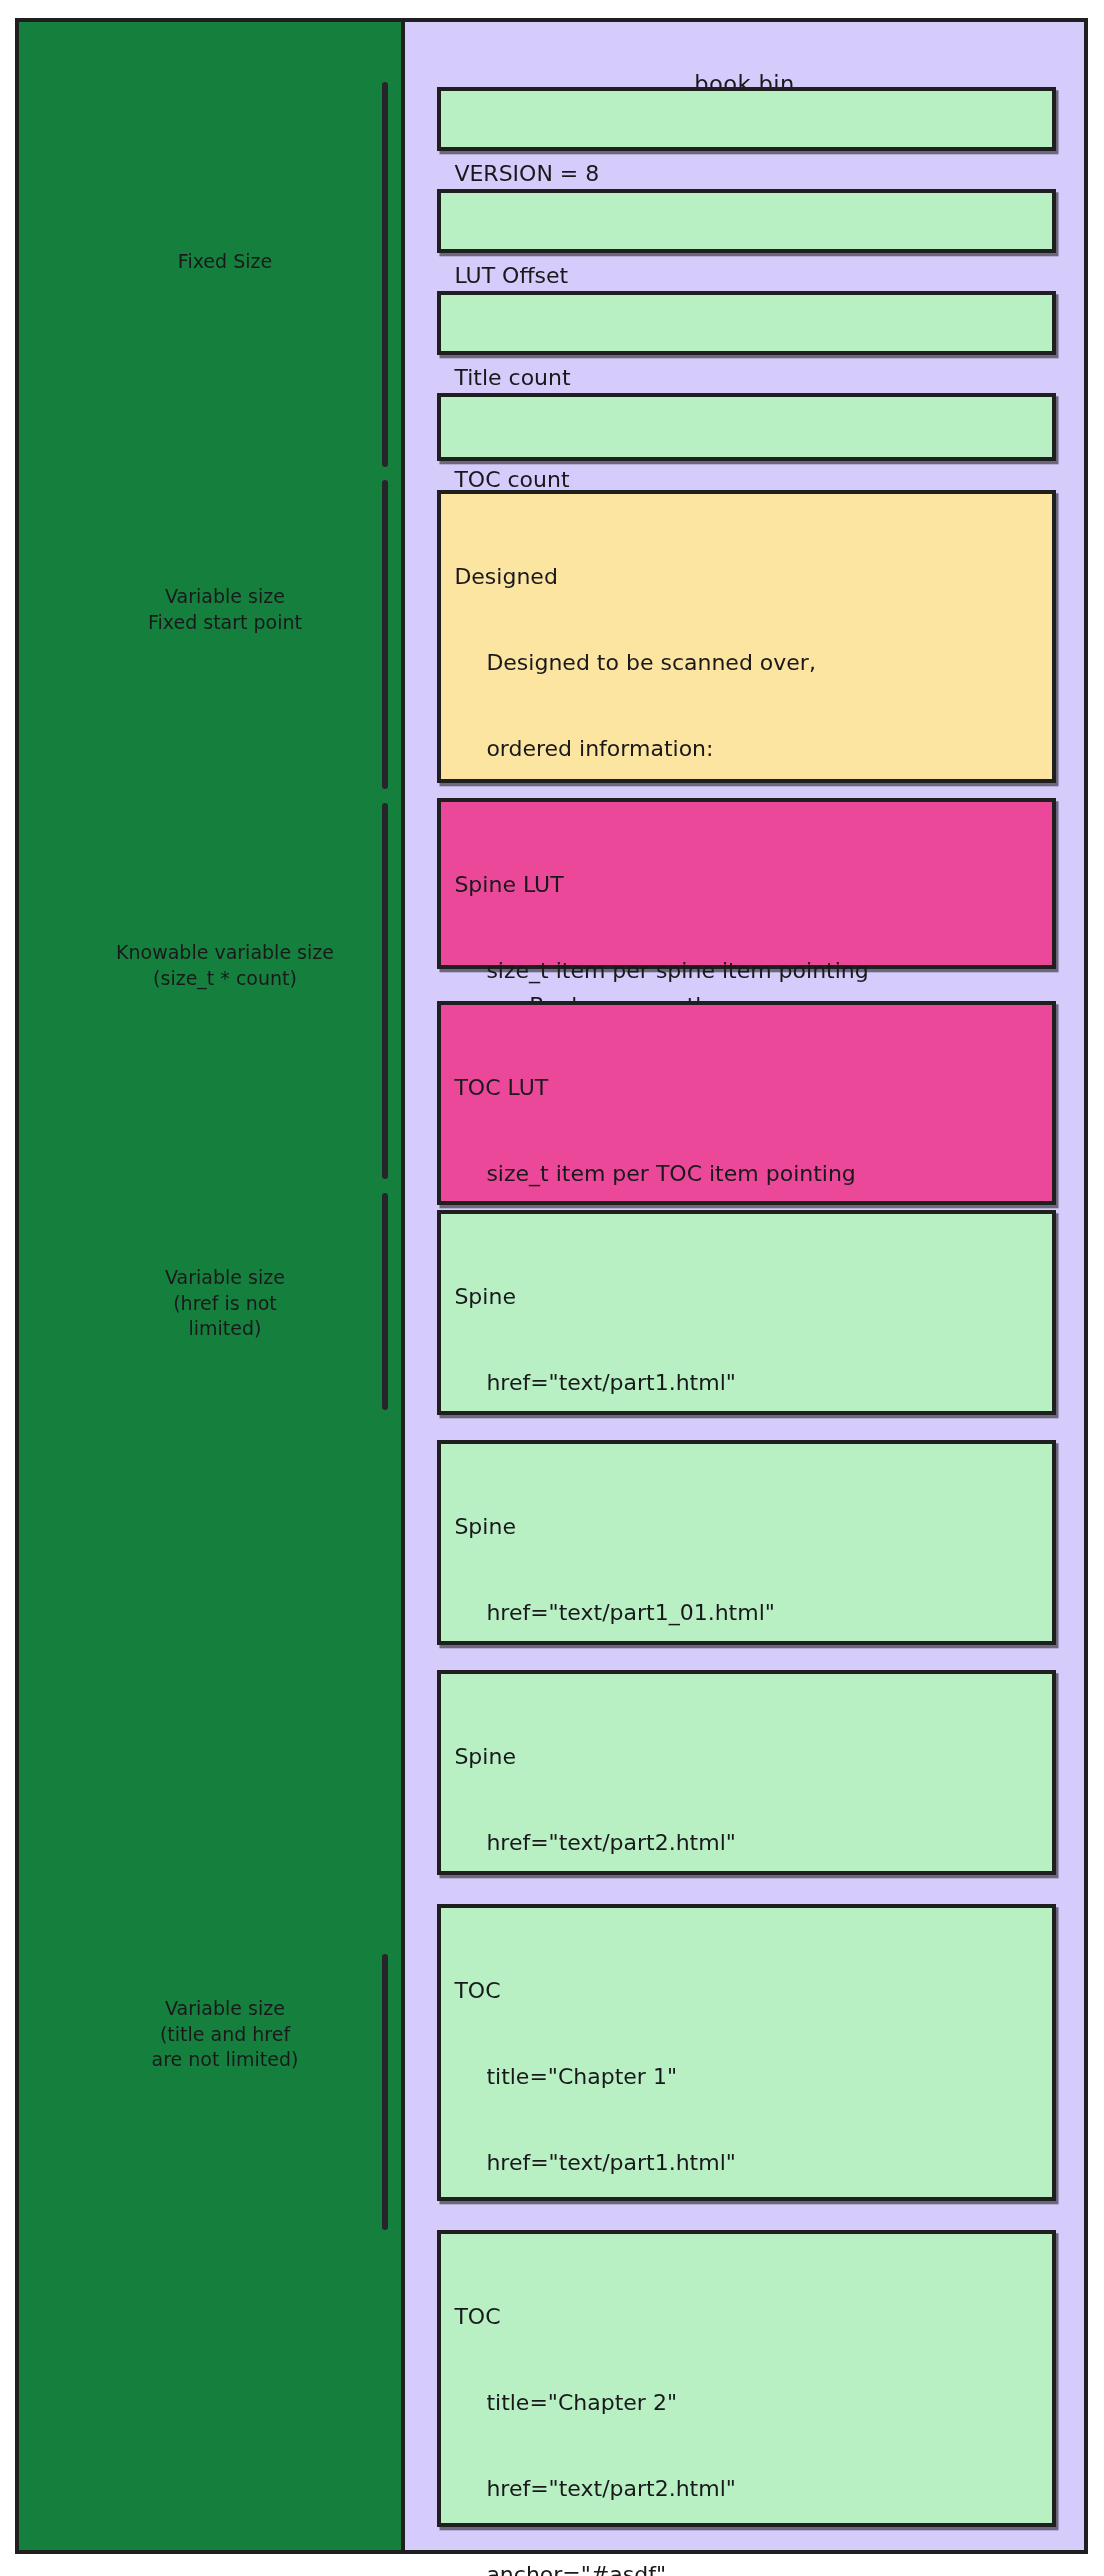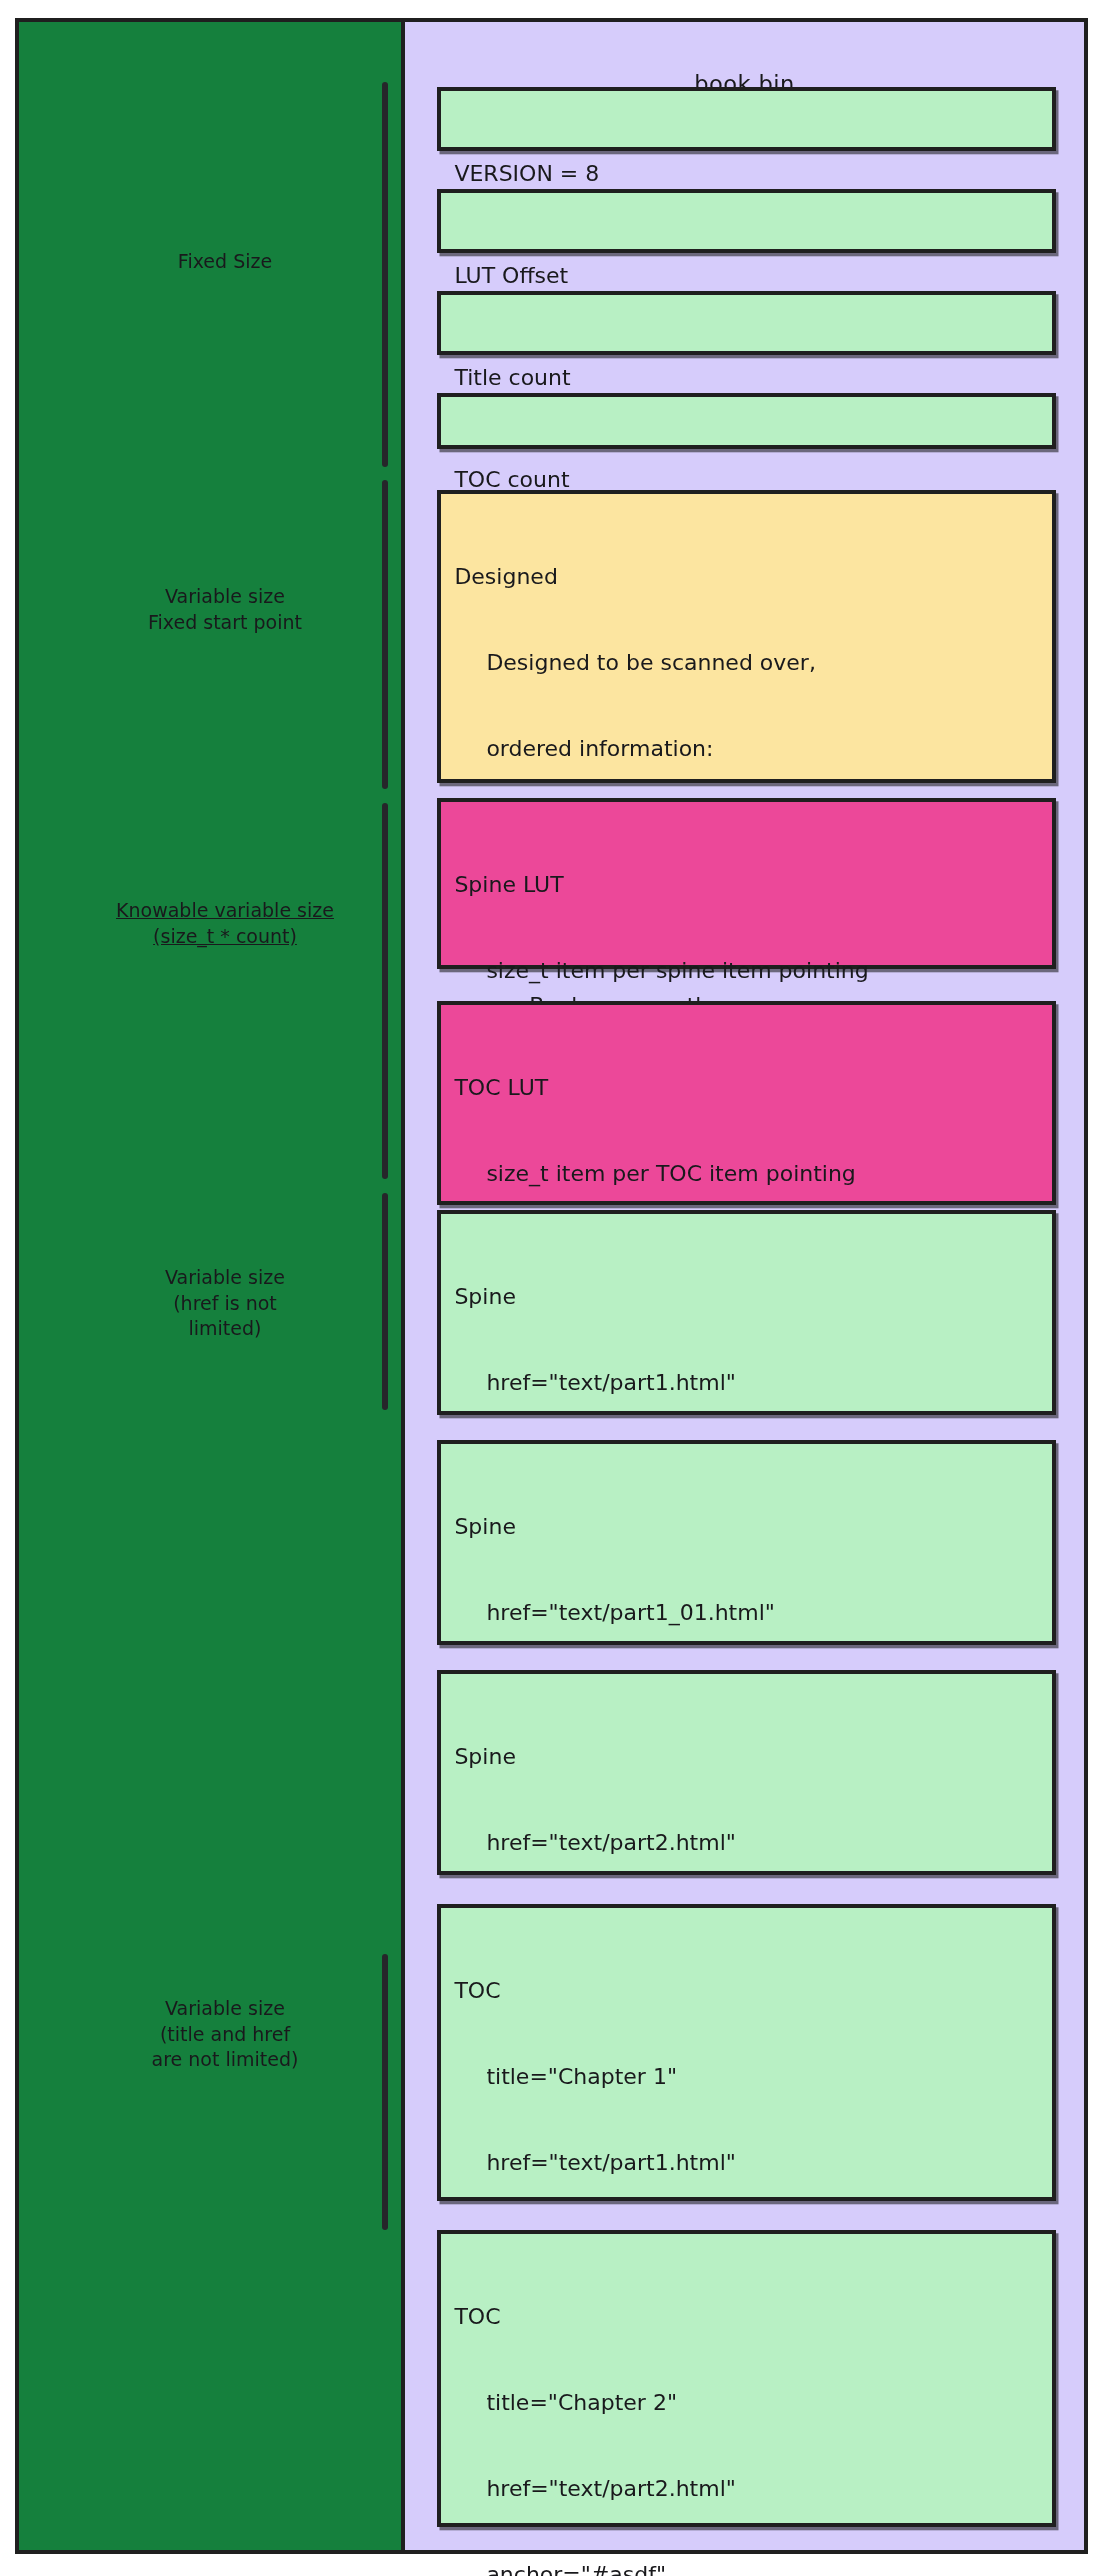--- a/index.html
+++ b/index.html
@@ -110,21 +110,21 @@
 
     <div class="bracket" style="top:60px;  height:385px;"></div>
     <div class="bracket" style="top:458px; height:309px;"></div>
     <div class="bracket" style="top:781px; height:376px;"></div>
     <div class="bracket" style="top:1171px;height:217px;"></div>
     <div class="bracket" style="top:1932px;height:276px;"></div>
 
     <div class="note" style="top:227px;">Fixed Size</div>
     <div class="note" style="top:562px;">Variable size
 Fixed start point</div>
-    <div class="note" style="top:876px;text-decoration:underline;">Knowable variable size
+    <div class="note" style="top:918px;">Knowable variable size
 (size_t * count)</div>
     <div class="note" style="top:1243px;">Variable size
 (href is not
 limited)</div>
     <div class="note" style="top:1974px;">Variable size
 (title and href
 are not limited)</div>
   </div>
 
   <div class="right-col">
@@ -136,21 +136,21 @@
     </div>
 
     <div class="box green" style="top:167px; height:64px;">
       <span class="ttl">LUT Offset</span>
     </div>
 
     <div class="box green" style="top:269px; height:64px;">
       <span class="ttl">Title count</span>
     </div>
 
-    <div class="box green" style="top:371px; height:56px;">
+    <div class="box green" style="top:371px; height:68px;">
       <span class="ttl">TOC count</span>
     </div>
 
     <div class="box yellow" style="top:468px; height:293px;">
       <span class="ttl">Designed</span>
       <span class="ind">Designed to be scanned over,</span>
       <span class="ind">ordered information:</span>
       <span class="ind2">- Title</span>
       <span class="ind2">- Author</span>
       <span class="ind2">- Book cover path</span>

